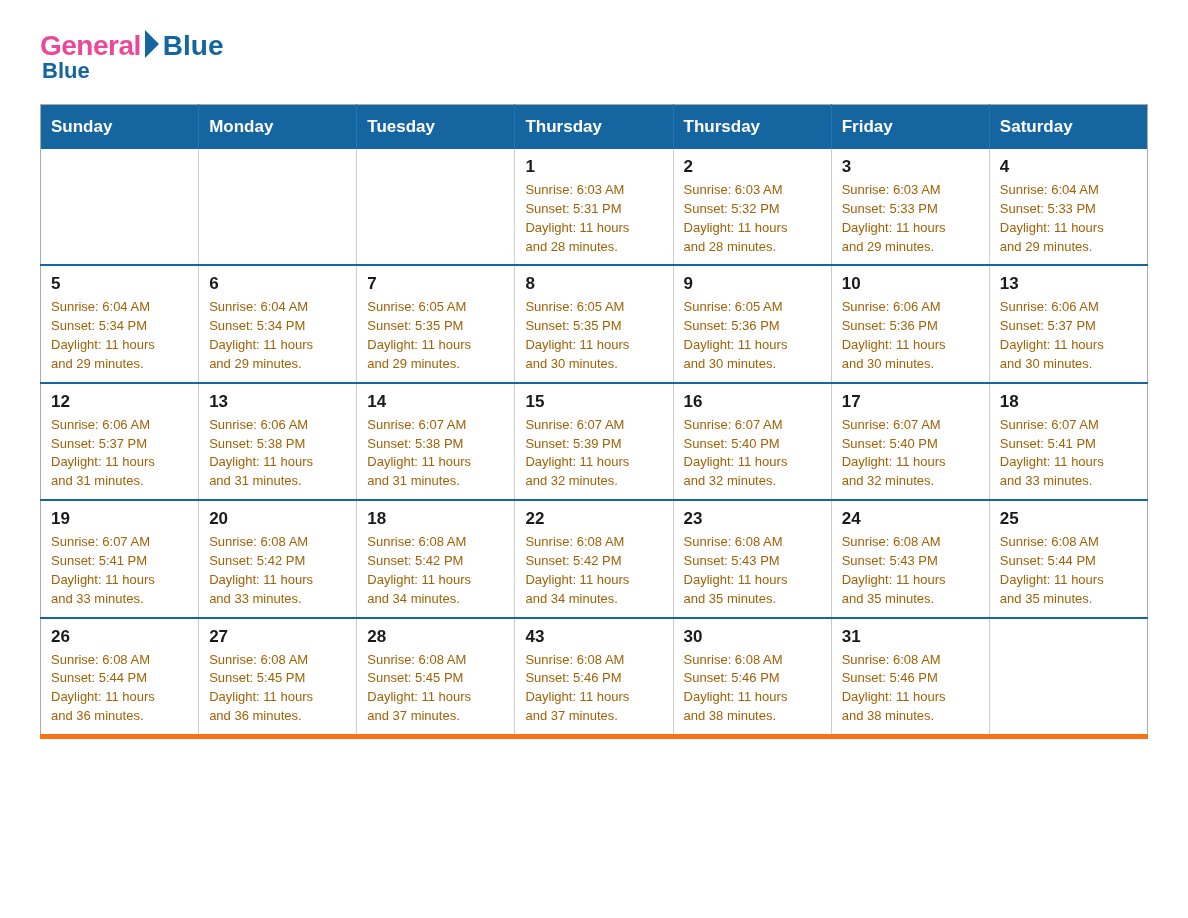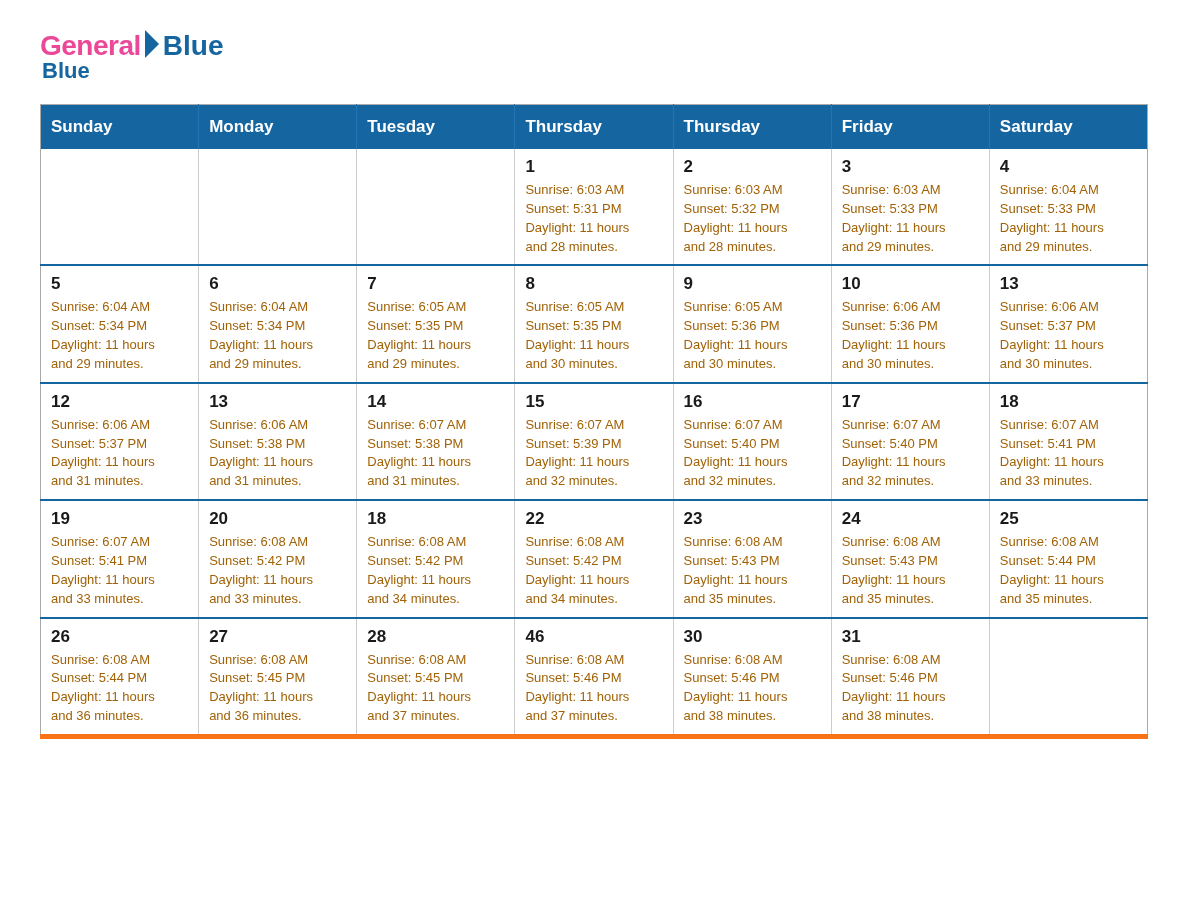--- a/index.html
+++ b/index.html
@@ -347,21 +347,21 @@
 and 36 minutes.</div>
         </td>
         <td>
           <span class="day-number">28</span>
           <div class="day-info" style="white-space: pre-line;">Sunrise: 6:08 AM
 Sunset: 5:45 PM
 Daylight: 11 hours
 and 37 minutes.</div>
         </td>
         <td>
-          <span class="day-number">46</span>
+          <span class="day-number">43</span>
           <div class="day-info" style="white-space: pre-line;">Sunrise: 6:08 AM
 Sunset: 5:46 PM
 Daylight: 11 hours
 and 37 minutes.</div>
         </td>
         <td>
           <span class="day-number">30</span>
           <div class="day-info" style="white-space: pre-line;">Sunrise: 6:08 AM
 Sunset: 5:46 PM
 Daylight: 11 hours

